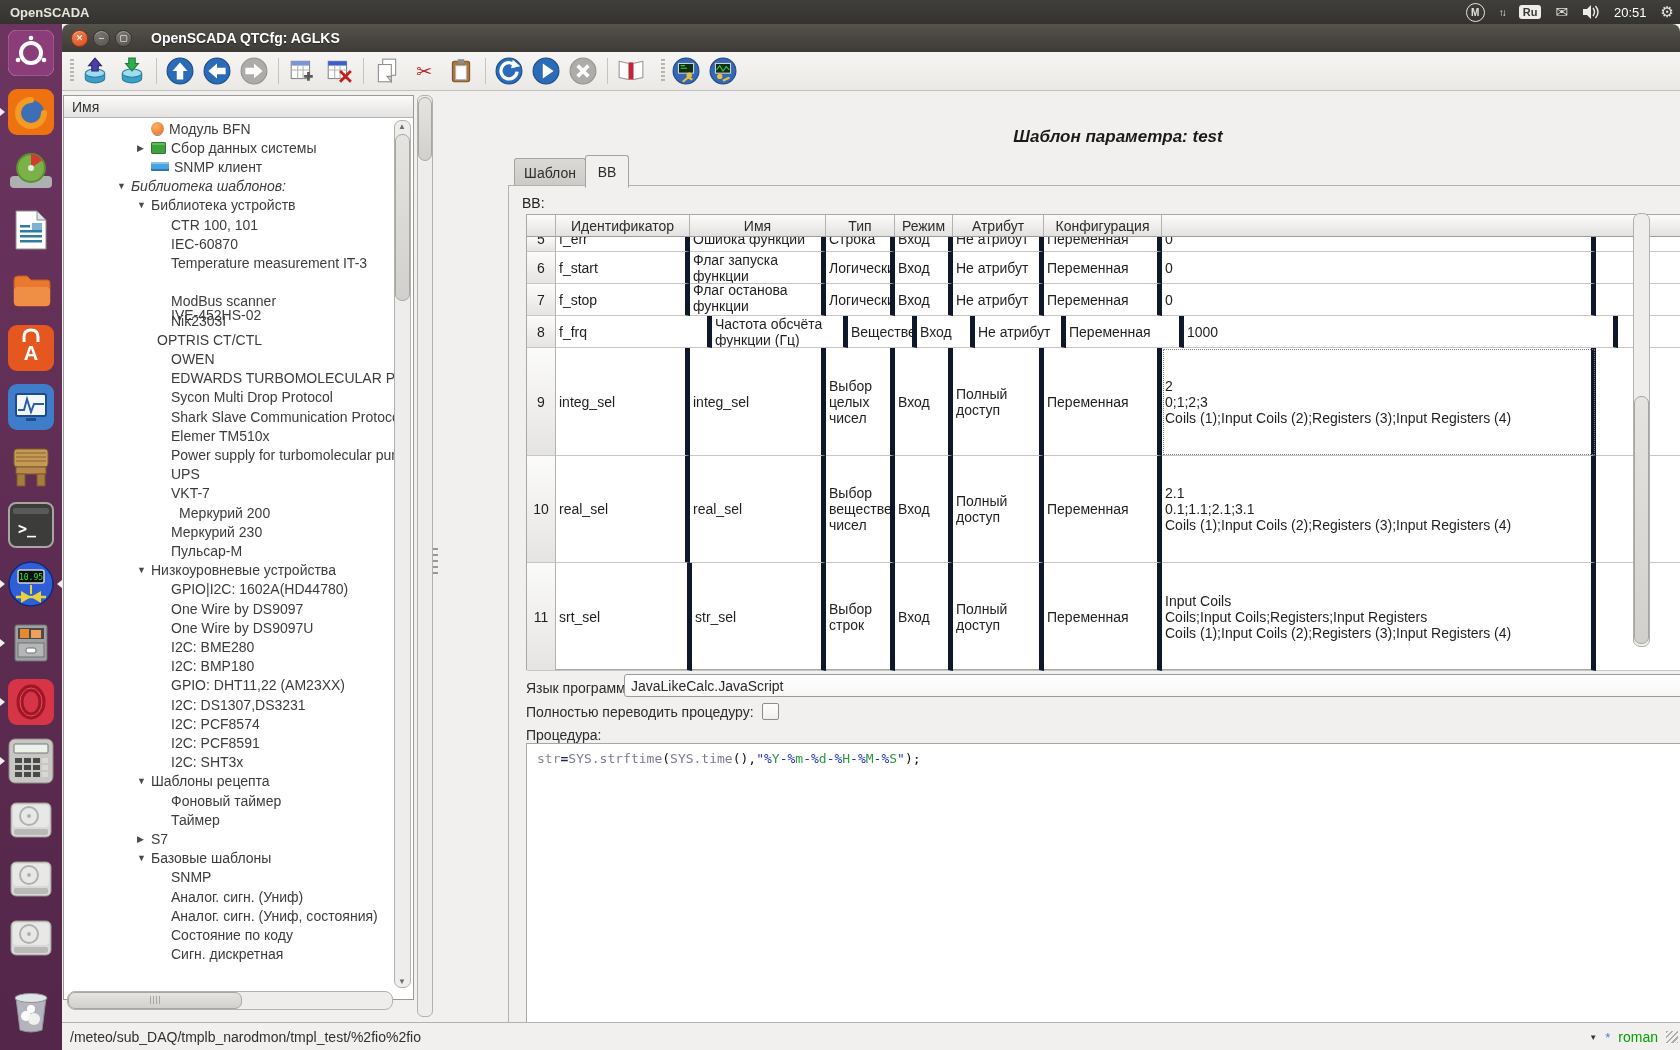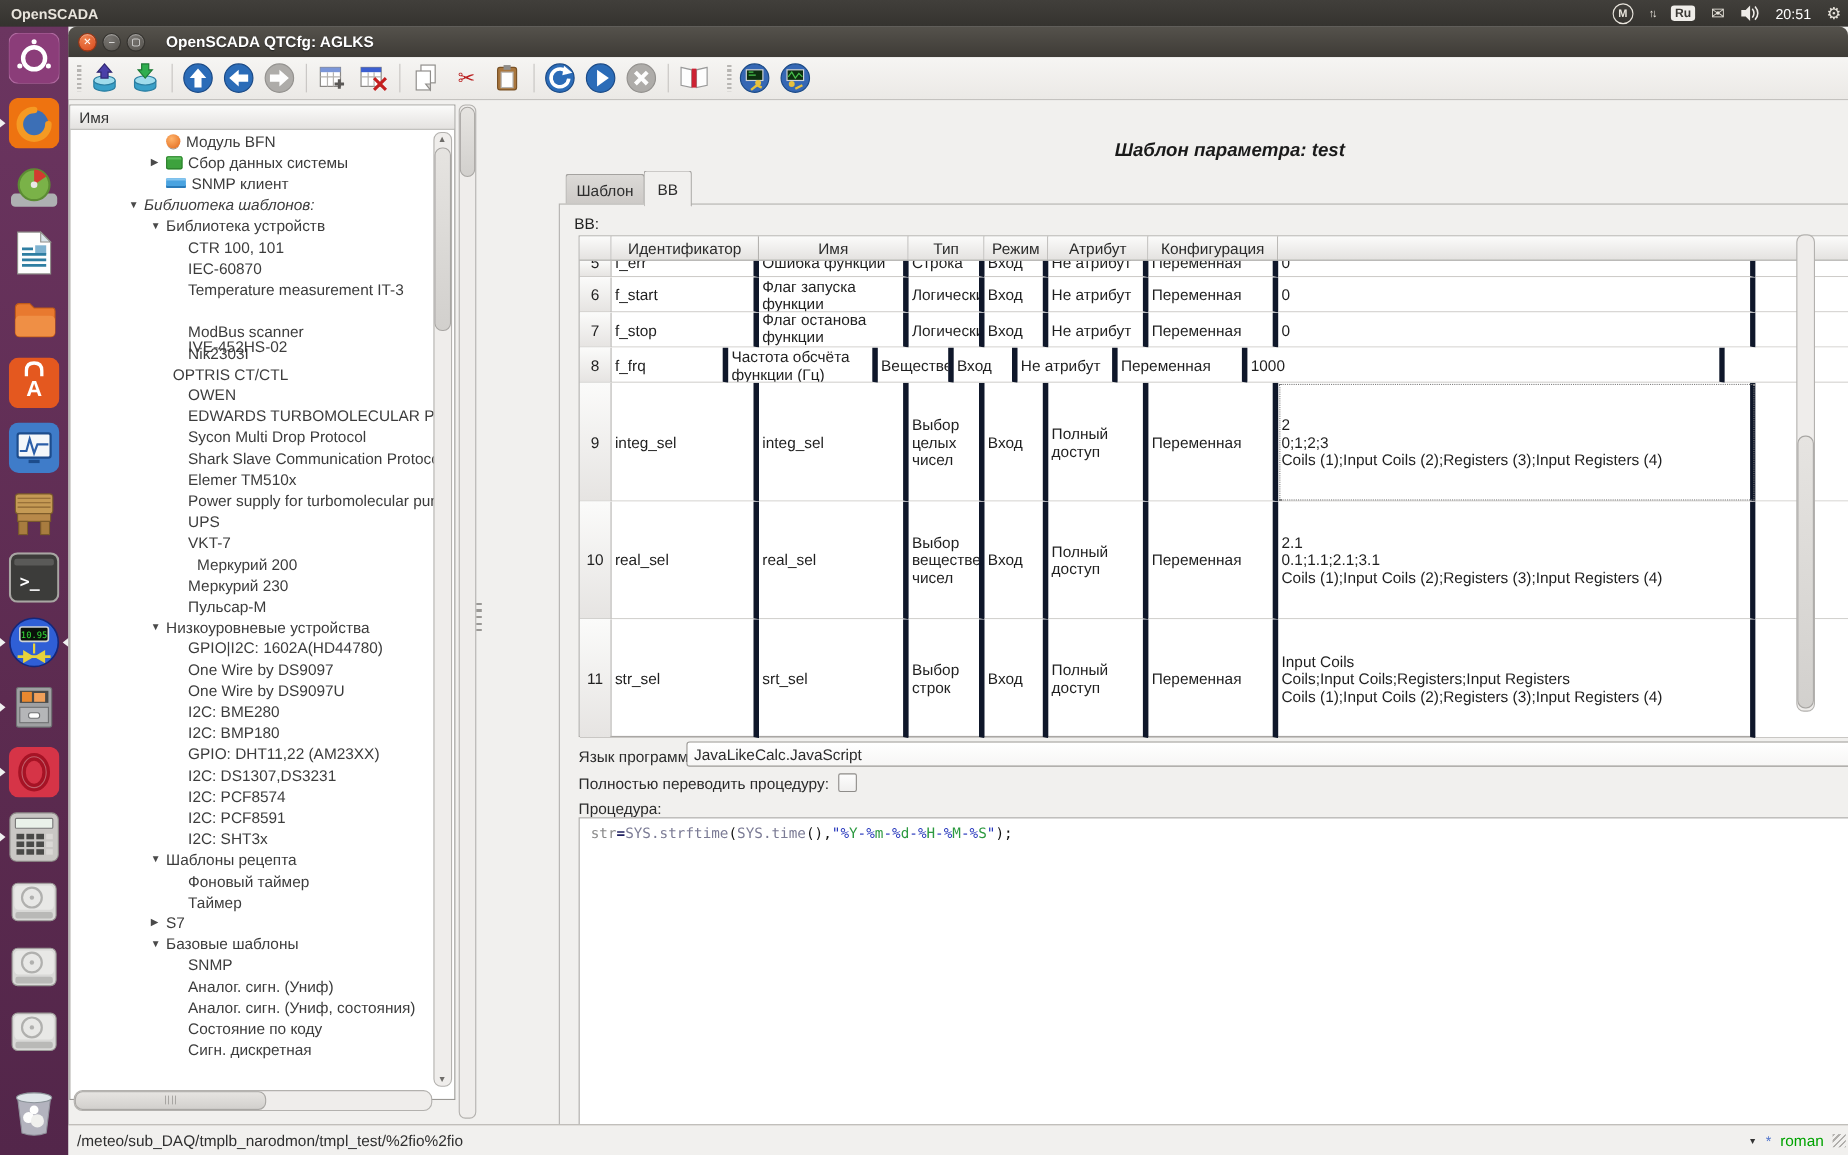--- a/index.html
+++ b/index.html
@@ -735,21 +735,21 @@
           </div>
           <div class="t-cell" style="width: 434px;">
             <div>0</div>
           </div>
           <div class="t-fill"></div>
         </div>
         <div class="t-row" style="height: 32px;">
           <div class="t-cell t-num" style="width: 29px;">
             <div>8</div>
           </div>
-          <div class="t-cell" style="width: 106px;">
+          <div class="t-cell" style="width: 156px;">
             <div>f_frq</div>
           </div>
           <div class="t-cell" style="width: 136px;">
             <div>Частота обсчёта функции (Гц)</div>
           </div>
           <div class="t-cell" style="width: 69px;">
             <div>Вещественный</div>
           </div>
           <div class="t-cell" style="width: 58px;">
             <div>Вход</div>
@@ -820,25 +820,25 @@
             <div>2.1</div>
             <div>0.1;1.1;2.1;3.1</div>
             <div>Coils (1);Input Coils (2);Registers (3);Input Registers (4)</div>
           </div>
           <div class="t-fill"></div>
         </div>
         <div class="t-row" style="height: 108px;">
           <div class="t-cell t-num" style="width: 29px;">
             <div>11</div>
           </div>
+          <div class="t-cell" style="width: 136px;">
+            <div>srt_sel</div>
+          </div>
           <div class="t-cell" style="width: 134px;">
             <div>str_sel</div>
-          </div>
-          <div class="t-cell" style="width: 136px;">
-            <div>srt_sel</div>
           </div>
           <div class="t-cell" style="width: 69px;">
             <div>Выбор строк</div>
           </div>
           <div class="t-cell" style="width: 58px;">
             <div>Вход</div>
           </div>
           <div class="t-cell" style="width: 91px;">
             <div>Полный доступ</div>
           </div>

